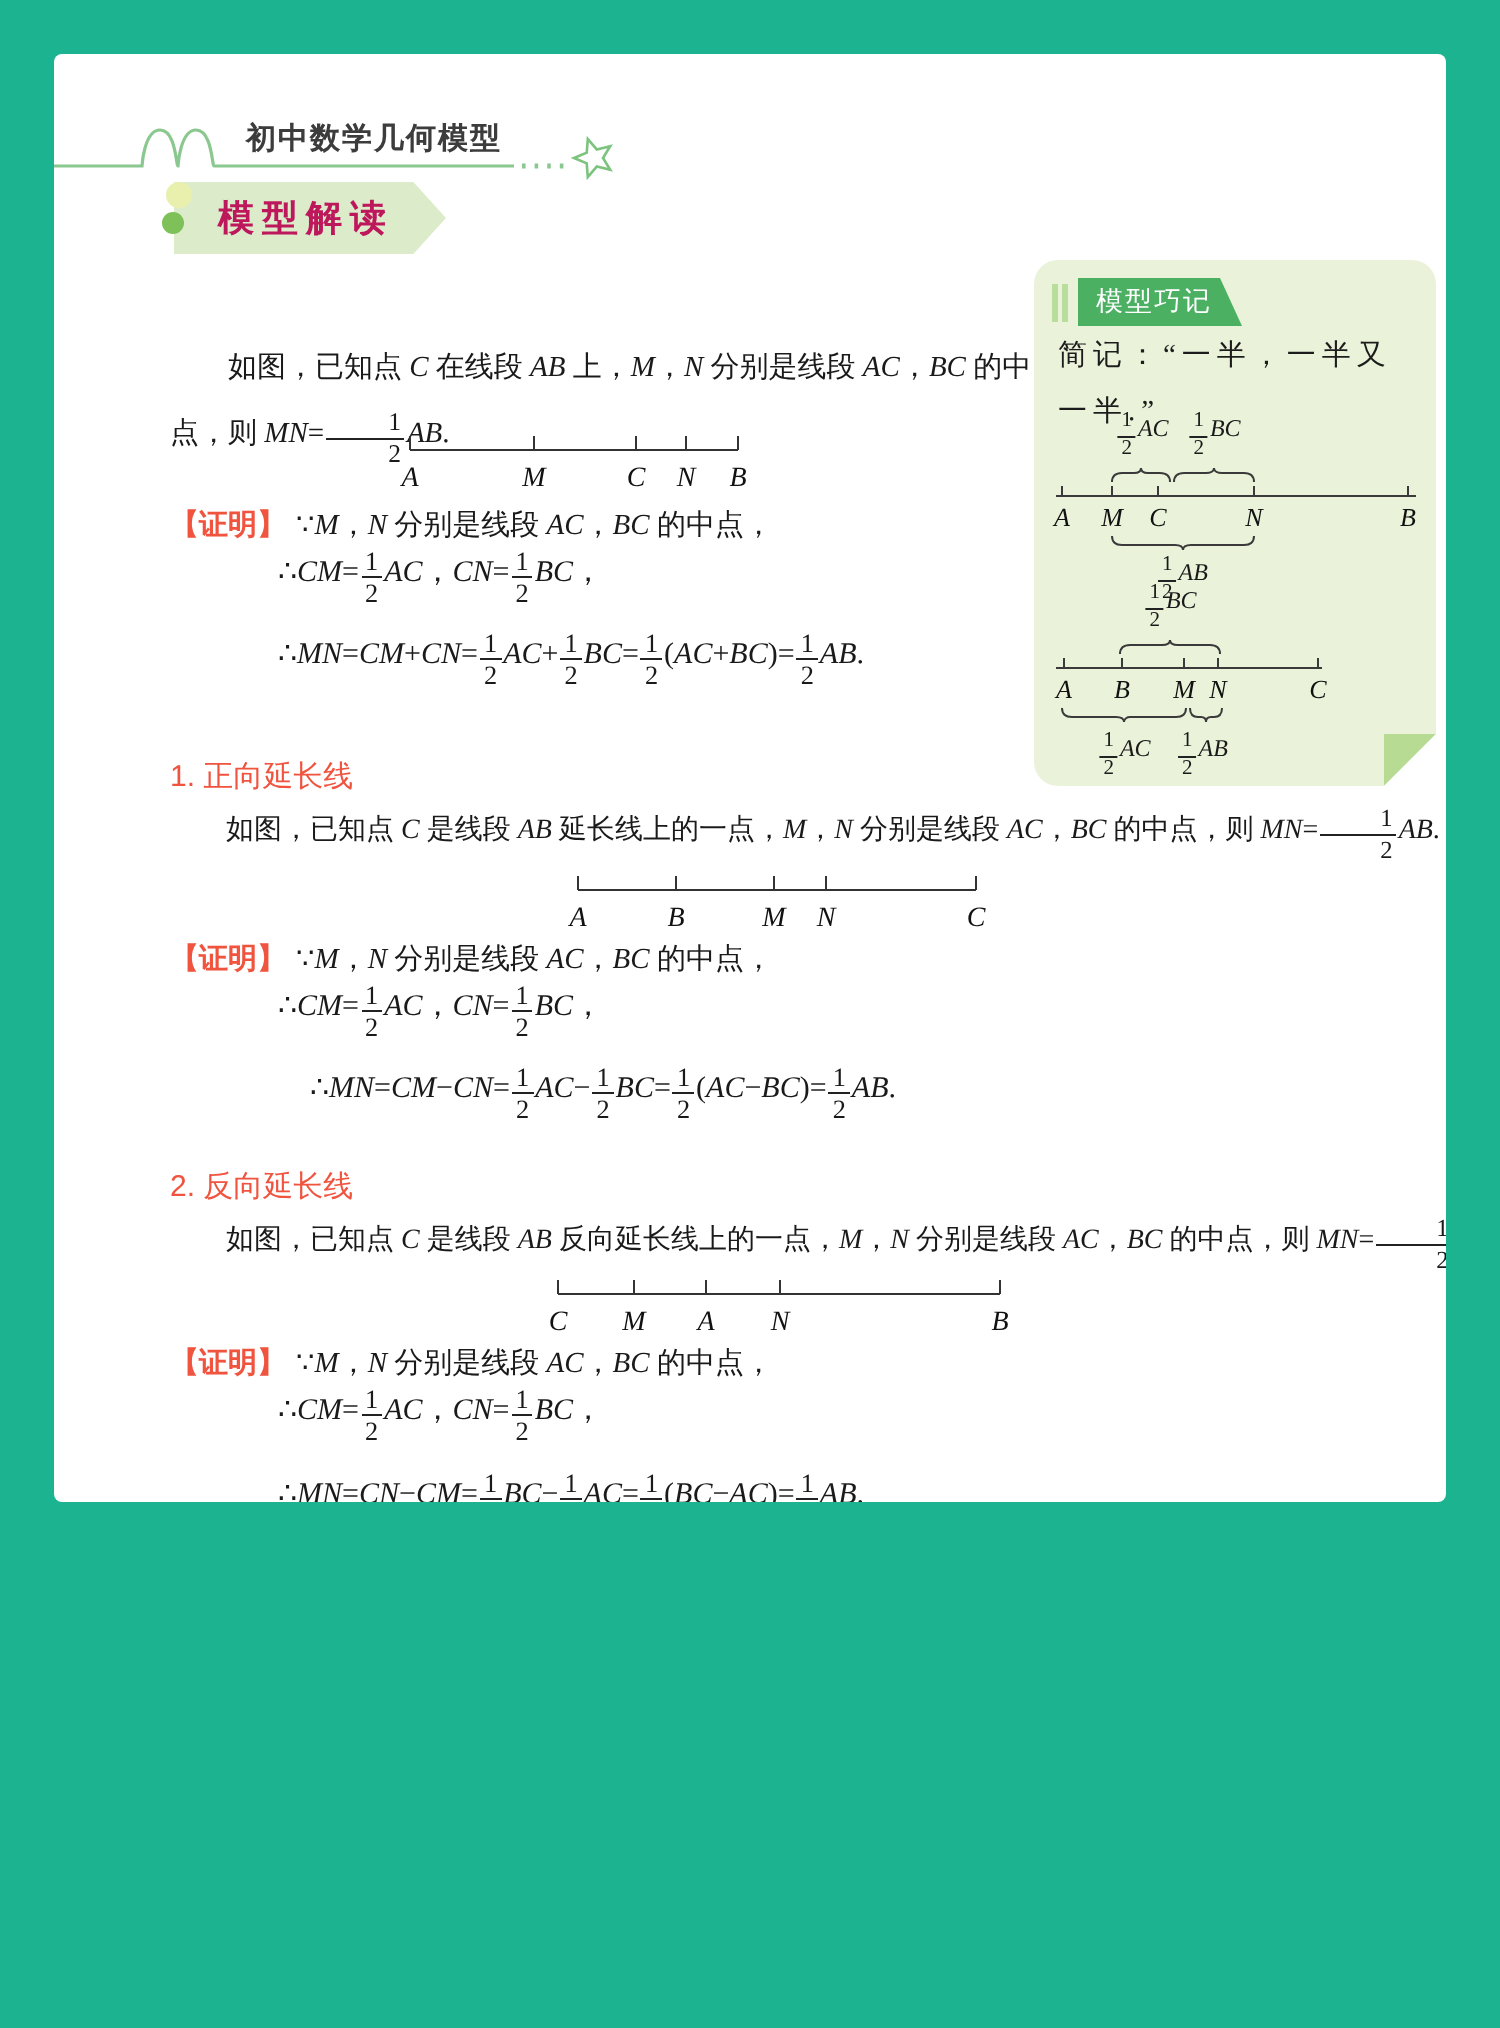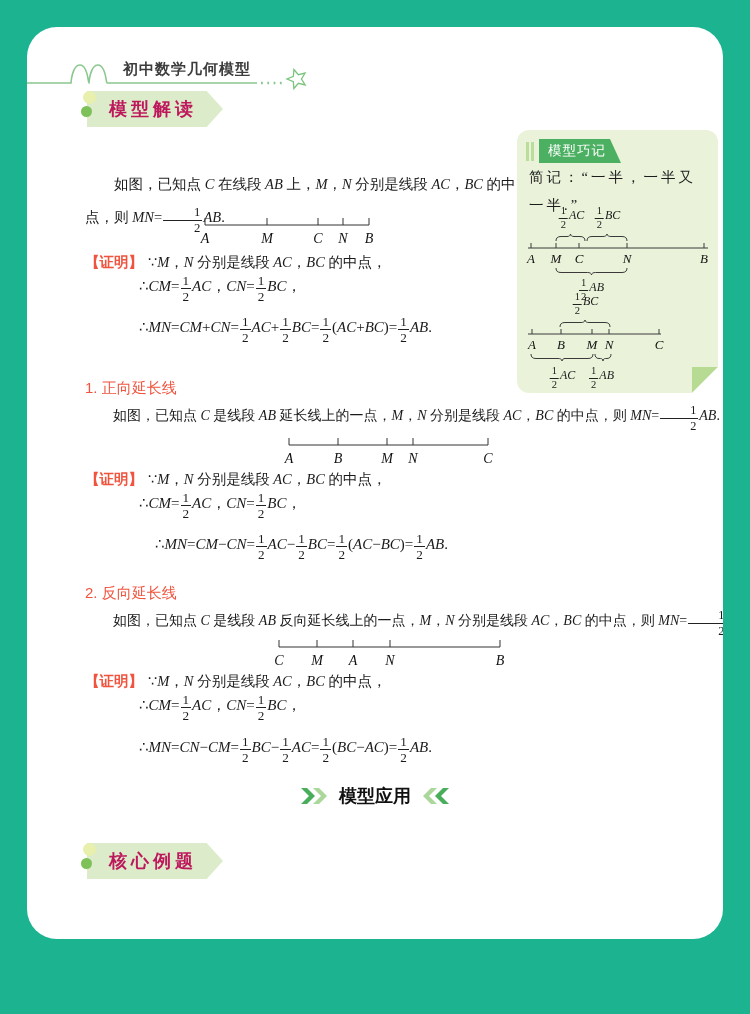--- a/index.html
+++ b/index.html
@@ -1,17 +1,17 @@
 <!DOCTYPE html>
 <html><head>
 <meta charset="utf-8">
 <style>
   html,body{margin:0;padding:0}
   .page{position:relative;width:750px;height:1014px;background:#1cb391;font-family:"Liberation Serif",serif;color:#1a1a1a;overflow:hidden}
-  .sheet{position:absolute;left:27px;top:27px;width:696px;height:912px;background:#ffffff;border-radius:30px;overflow:hidden}
+  .sheet{position:absolute;left:27px;top:27px;width:696px;height:724px;background:#ffffff;border-radius:4px;overflow:hidden}
   .hdr-squiggle{position:absolute;left:0;top:30px}
   .hdr-title{position:absolute;left:96px;top:33px;font-family:"Liberation Sans",sans-serif;font-weight:bold;font-size:15px;color:#3c3c3c;letter-spacing:1px}
   .badge-note{position:absolute;height:34px}
   .b1{left:60px;top:64px}
   .b2{left:60px;top:816px}
   .badge-tag{display:inline-block;background:#dcecca;color:#be185d;font-size:18px;font-weight:bold;letter-spacing:4px;padding:6px 26px 6px 22px;clip-path:polygon(0 0,88% 0,100% 50%,88% 100%,0 100%)}
   .dot{position:absolute;border-radius:50%;z-index:2}
   .dot.d1{width:13px;height:13px;background:#e9efad;left:-4px;top:0}
   .dot.d2{width:11px;height:11px;background:#7dc158;left:-6px;top:15px}
   .h-type{position:absolute;font-family:"Liberation Sans",sans-serif;font-size:16.5px;font-weight:bold;color:#111;margin:0}

